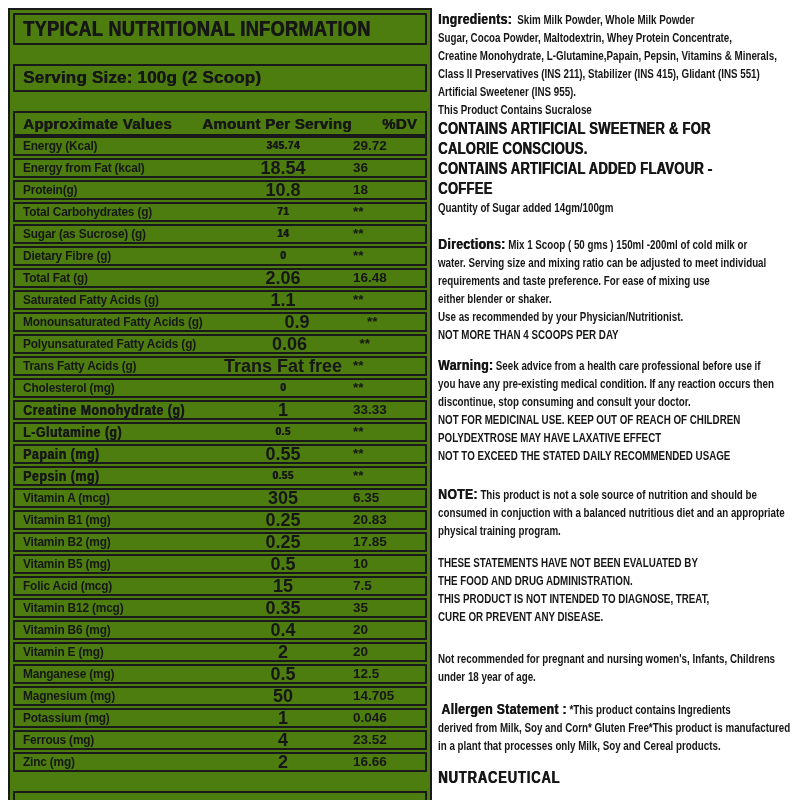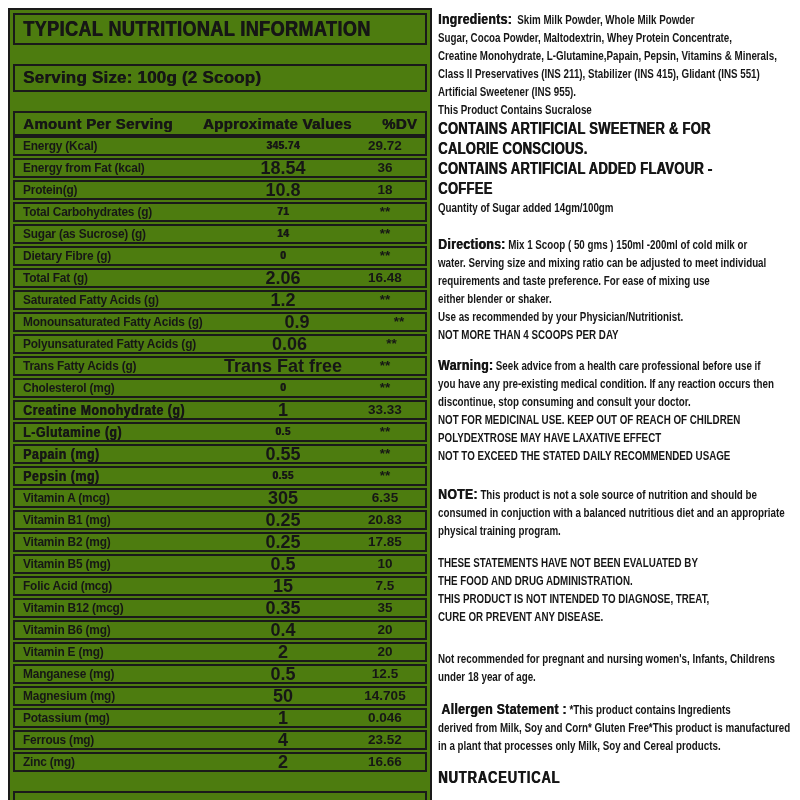--- a/index.html
+++ b/index.html
@@ -42,21 +42,21 @@
     font-size: 13.5px; font-weight: bold; line-height: 16px;
     white-space: nowrap; letter-spacing: -0.2px;
     transform: scaleX(0.88); transform-origin: left center;
   }
   .drow.lb .c-label {
     font-size: 14px; letter-spacing: 0.6px;
     text-shadow: 0.6px 0 0 #161616;
   }
   .c-amt { font-size: 18px; font-weight: bold; text-align: center; line-height: 16px; }
   .c-amt.b { font-size: 10px; text-shadow: 0.7px 0 0 #161616; letter-spacing: 0.5px; }
-  .c-dv  { font-size: 13.5px; font-weight: bold; text-align: center; line-height: 16px; }
+  .c-dv  { font-size: 13.5px; font-weight: bold; text-align: left; line-height: 16px; }
 
   .t-foot { padding: 3px 8px; text-align: center; }
   .t-foot div {
     font-size: 12.5px; font-weight: bold; line-height: 18px; white-space: nowrap;
     transform: scaleX(0.90); transform-origin: left center;
   }
 
   
   .info-outer { width: 360px; margin-left: 6px; padding-top: 2px; }
   .info {
@@ -89,22 +89,22 @@
 
   <div class="panel">
     <div class="tbl">
       <div class="trow">
         <div class="t-title">TYPICAL NUTRITIONAL INFORMATION</div>
       </div>
       <div class="trow">
         <div class="t-serving">Serving Size: 100g (2 Scoop)</div>
       </div>
       <div class="trow t-head">
+        <span>Approximate Values</span>
         <span>Amount Per Serving</span>
-        <span>Approximate Values</span>
         <span>%DV</span>
       </div>
       <div>
           <div class="trow drow">
             <span class="c-label">Energy (Kcal)</span>
             <span class="c-amt b">345.74</span>
             <span class="c-dv">29.72</span>
           </div>
           <div class="trow drow">
             <span class="c-label">Energy from Fat (kcal)</span>
@@ -131,21 +131,21 @@
             <span class="c-amt b">0</span>
             <span class="c-dv">**</span>
           </div>
           <div class="trow drow">
             <span class="c-label">Total Fat (g)</span>
             <span class="c-amt">2.06</span>
             <span class="c-dv">16.48</span>
           </div>
           <div class="trow drow">
             <span class="c-label">Saturated Fatty Acids (g)</span>
-            <span class="c-amt">1.2</span>
+            <span class="c-amt">1.1</span>
             <span class="c-dv">**</span>
           </div>
           <div class="trow drow">
             <span class="c-label">Monounsaturated Fatty Acids (g)</span>
             <span class="c-amt">0.9</span>
             <span class="c-dv">**</span>
           </div>
           <div class="trow drow">
             <span class="c-label">Polyunsaturated Fatty Acids (g)</span>
             <span class="c-amt">0.06</span>

